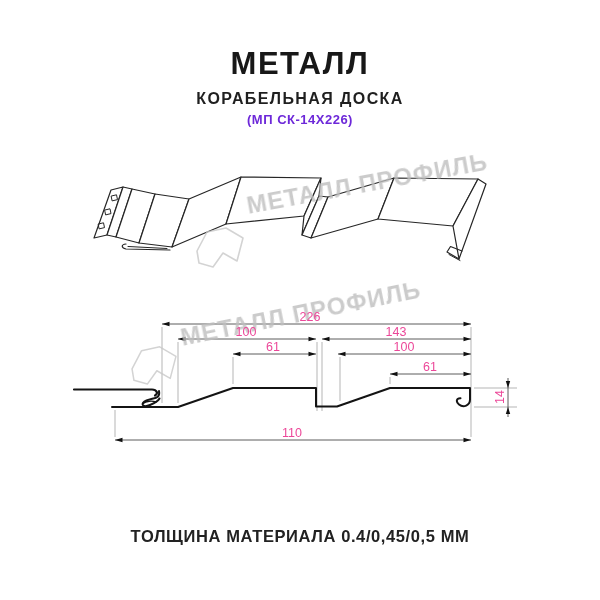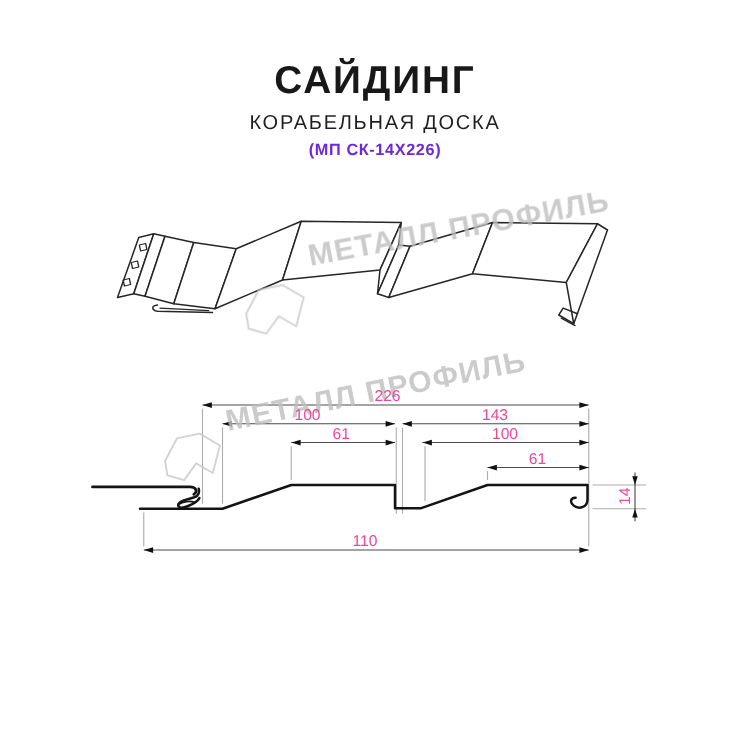--- a/index.html
+++ b/index.html
@@ -3,21 +3,21 @@
 <meta charset="utf-8">
 <style>
   html,body{margin:0;padding:0;background:#fff;}
   .page{
     position:relative;width:600px;height:600px;background:#fff;overflow:hidden;
     font-family:"Liberation Sans",sans-serif;color:#1c1c1c;
   }
   
   .header{position:absolute;top:46px;left:0;width:600px;text-align:center;z-index:3;}
   .title{margin:0;font-size:31px;font-weight:800;letter-spacing:1.5px;color:#181818;}
-  .subtitle{margin:8px 0 0 0;font-size:16px;font-weight:400;letter-spacing:1.4px;color:#1f1f1f;}
+  .subtitle{margin:8px 0 0 0;font-size:16px;font-weight:700;letter-spacing:1.4px;color:#1f1f1f;}
   .code{margin:4px 0 0 0;font-size:13px;font-weight:700;letter-spacing:.5px;color:#6d28d9;}
   
   .art{position:absolute;left:0;top:0;z-index:1;}
   
   .wm{position:absolute;z-index:2;opacity:.8;pointer-events:none;}
   .wm-text{
     position:absolute;white-space:nowrap;color:#bfbfbf;font-weight:700;
     font-size:24px;letter-spacing:1px;transform-origin:0 50%;
   }
   .wm1-text{left:247px;top:192px;transform:rotate(-10.5deg);}
@@ -34,21 +34,21 @@
   
   .footer{position:absolute;left:0;top:527px;width:600px;text-align:center;z-index:3;
     font-size:16.5px;font-weight:700;letter-spacing:.6px;color:#222;}
 </style>
 </head>
 <body>
 
 <div class="page">
 
   <div class="header">
-    <h1 class="title">САЙДИНГ</h1>
+    <h1 class="title">МЕТАЛЛ</h1>
     <div class="subtitle">КОРАБЕЛЬНАЯ ДОСКА</div>
     <div class="code">(МП СК-14Х226)</div>
   </div>
 
   <svg class="art" width="600" height="600" viewBox="0 0 600 600">
 
     <g stroke="#262626" stroke-width="1.2" fill="#ffffff" stroke-linejoin="round" stroke-linecap="round">
 
       <path d="M94,238 L111,190 L123,187 L107,235 Z"></path>
       <path fill="none" stroke-width="1" d="M98.5,224 L103.5,222.8 L104.5,227.6 L99.5,228.8 Z"></path>
@@ -150,14 +150,15 @@
 
   <span class="dim" style="left:310px;top:317px">226</span>
   <span class="dim" style="left:246px;top:332px">100</span>
   <span class="dim" style="left:396px;top:332px">143</span>
   <span class="dim" style="left:273px;top:347px">61</span>
   <span class="dim" style="left:404px;top:347px">100</span>
   <span class="dim" style="left:430px;top:367px">61</span>
   <span class="dim" style="left:292px;top:433px">110</span>
   <span class="dim rot" style="left:500px;top:397px">14</span>
 
+  <div class="footer">ТОЛЩИНА МАТЕРИАЛА 0.4/0,45/0,5 ММ</div>
 
 </div>
 
 </body></html>

